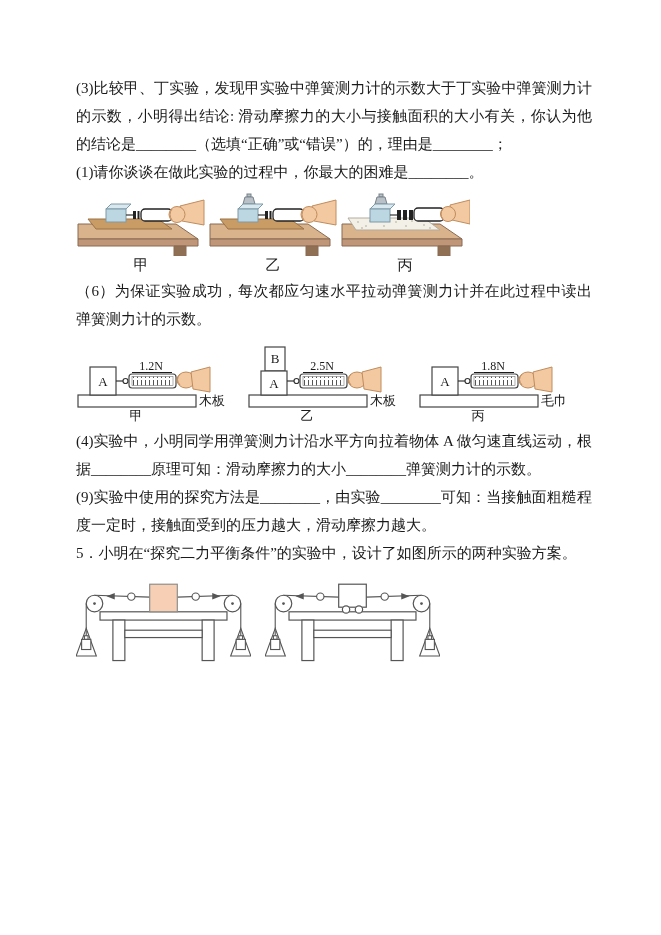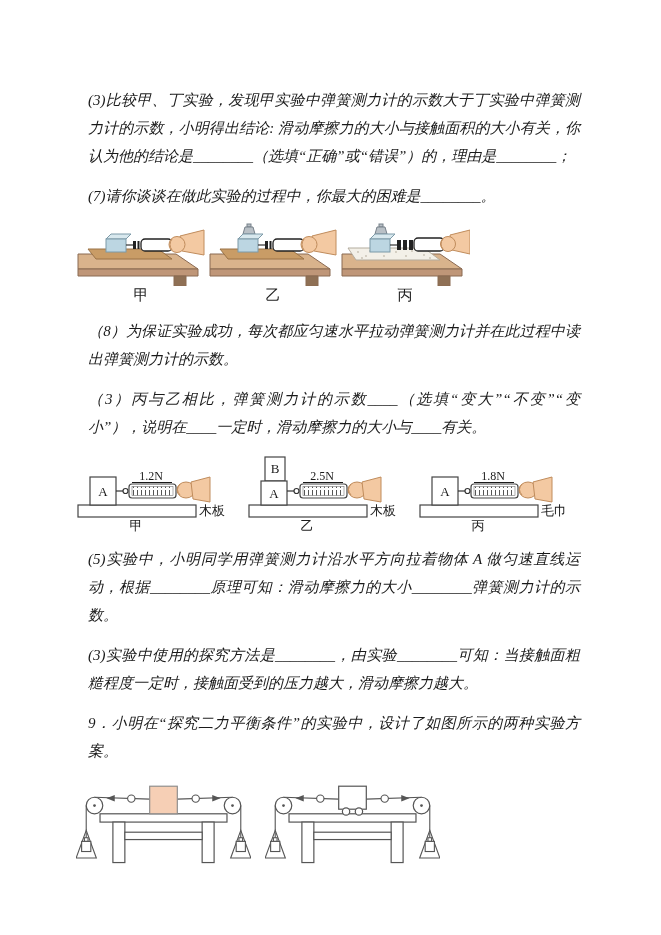--- a/index.html
+++ b/index.html
@@ -1,21 +1,21 @@
 <!DOCTYPE html>
 <html style="--wood-top: #d9b38c; --wood-front: #bf9678; --wood-leg: #8f7055; --wood-line: #8a6a52; --board: #c99c66; --board-line: #9a7347; --towel: #f3f0e8; --block-blue: #bcd6e2; --block-blue-top: #d8e8ee; --block-line: #7d9aa8; --weight-gray: #b9c0c6; --skin: #f3c9a2; --skin-line: #c08c5c; --salmon: #f6cfb5;"><head>
 <meta charset="utf-8">
 <style>
   html,body { margin:0; padding:0; }
   body {
     width:661px; height:935px; background:#ffffff; overflow:hidden; position:relative;
     font-family:"Liberation Serif","DejaVu Serif",serif; color:#1a1a1a;
   }
   .page { position:absolute; left:76px; top:74px; width:516px; font-size:15px; line-height:28px; text-align:justify; }
-  p.qtext { margin:12px;font-style:italic; }
+  p.qtext { margin:0; }
   .fig { display:flex; align-items:flex-end; }
   .fig7 { margin:6px 0 2px 0; gap:2px; }
   .fig8 { margin:10px 0 4px 0; gap:0; }
   .fig9 { margin:8px 0 4px 0; gap:14px; }
   figure { margin:0; display:flex; flex-direction:column; align-items:center; }
   .figlabel { font-size:15px; line-height:19px; text-align:center; color:#1a1a1a; }
   svg { display:block; }
   svg text { font-family:"Liberation Serif","DejaVu Serif",serif; }
   .t13 { font-size:13px; fill:#1a1a1a; }
   .t12 { font-size:12px; fill:#1a1a1a; }
@@ -57,21 +57,21 @@
     <pattern id="coilpat" width="4" height="12" patternUnits="userSpaceOnUse">
       <rect width="4" height="12" fill="#ffffff"></rect>
       <line x1="1.5" y1="1" x2="1.5" y2="11" stroke="#555555" stroke-width="1"></line>
     </pattern>
   </defs>
 </svg>
 
 <div class="page">
 
   <p class="qtext">(3)比较甲、丁实验，发现甲实验中弹簧测力计的示数大于丁实验中弹簧测力计的示数，小明得出结论: 滑动摩擦力的大小与接触面积的大小有关，你认为他的结论是________（选填“正确”或“错误”）的，理由是________；</p>
-  <p class="qtext">(7)请你谈谈在做此实验的过程中，你最大的困难是________。</p>
+  <p class="qtext">(1)请你谈谈在做此实验的过程中，你最大的困难是________。</p>
 
   <div class="fig fig7">
     <figure>
       <svg width="130" height="64" viewBox="0 0 130 64">
         <g>
           <polygon class="wood-top" points="2,32 100,32 122,47 2,47"></polygon>
           <polygon class="wood-front" points="2,47 122,47 122,54 2,54"></polygon>
           <polygon class="wood-leg" points="98,54 110,54 110,64 98,64"></polygon>
         </g>
         <polygon class="board" points="12,27 82,27 96,37 20,37"></polygon>
@@ -163,22 +163,21 @@
         <g>
           <polygon class="skin" points="110,13 130,8 130,32 112,28"></polygon>
           <ellipse class="skin" cx="108" cy="22" rx="7.5" ry="7.5"></ellipse>
           <path class="skin-ln" d="M103,17 q-4,5 0,10"></path>
         </g>
       </svg>
       <figcaption class="figlabel">丙</figcaption>
     </figure>
   </div>
 
-  <p class="qtext">（8）为保证实验成功，每次都应匀速水平拉动弹簧测力计并在此过程中读出弹簧测力计的示数。</p>
-  <p class="qtext">（3）丙与乙相比，弹簧测力计的示数____（选填“变大”“不变”“变小”），说明在____一定时，滑动摩擦力的大小与____有关。</p>
+  <p class="qtext">（6）为保证实验成功，每次都应匀速水平拉动弹簧测力计并在此过程中读出弹簧测力计的示数。</p>
 
   <div class="fig fig8">
     <figure>
       <svg width="171" height="80" viewBox="0 0 171 80">
         <rect class="base" x="2" y="52" width="118" height="12"></rect>
         <text class="t13" x="123" y="62">木板</text>
         <g>
           <rect class="base" x="14" y="24" width="26" height="28"></rect>
           <text class="tA" x="27" y="43" text-anchor="middle">A</text>
         </g>
@@ -247,23 +246,23 @@
         <g>
           <ellipse class="skin" cx="110" cy="37" rx="9" ry="8"></ellipse>
           <polygon class="skin" points="115,29 134,24 134,49 117,46"></polygon>
           <path class="skin-ln" d="M104,31 q-5,5.5 0,11"></path>
         </g>
         <text class="t13" x="60" y="77" text-anchor="middle">丙</text>
       </svg>
     </figure>
   </div>
 
-  <p class="qtext">(5)实验中，小明同学用弹簧测力计沿水平方向拉着物体 A 做匀速直线运动，根据________原理可知：滑动摩擦力的大小________弹簧测力计的示数。</p>
-  <p class="qtext">(3)实验中使用的探究方法是________，由实验________可知：当接触面粗糙程度一定时，接触面受到的压力越大，滑动摩擦力越大。</p>
-  <p class="qtext">9．小明在“探究二力平衡条件”的实验中，设计了如图所示的两种实验方案。</p>
+  <p class="qtext">(4)实验中，小明同学用弹簧测力计沿水平方向拉着物体 A 做匀速直线运动，根据________原理可知：滑动摩擦力的大小________弹簧测力计的示数。</p>
+  <p class="qtext">(9)实验中使用的探究方法是________，由实验________可知：当接触面粗糙程度一定时，接触面受到的压力越大，滑动摩擦力越大。</p>
+  <p class="qtext">5．小明在“探究二力平衡条件”的实验中，设计了如图所示的两种实验方案。</p>
 
   <div class="fig fig9">
     <figure>
       <svg width="175" height="92" viewBox="0 0 190 100">
         <g>
           <rect class="base2" x="26" y="40" width="138" height="9"></rect>
           <rect class="base2" x="40" y="49" width="13" height="44"></rect>
           <rect class="base2" x="137" y="49" width="13" height="44"></rect>
           <rect class="base2" x="53" y="60" width="84" height="8"></rect>
         </g>

